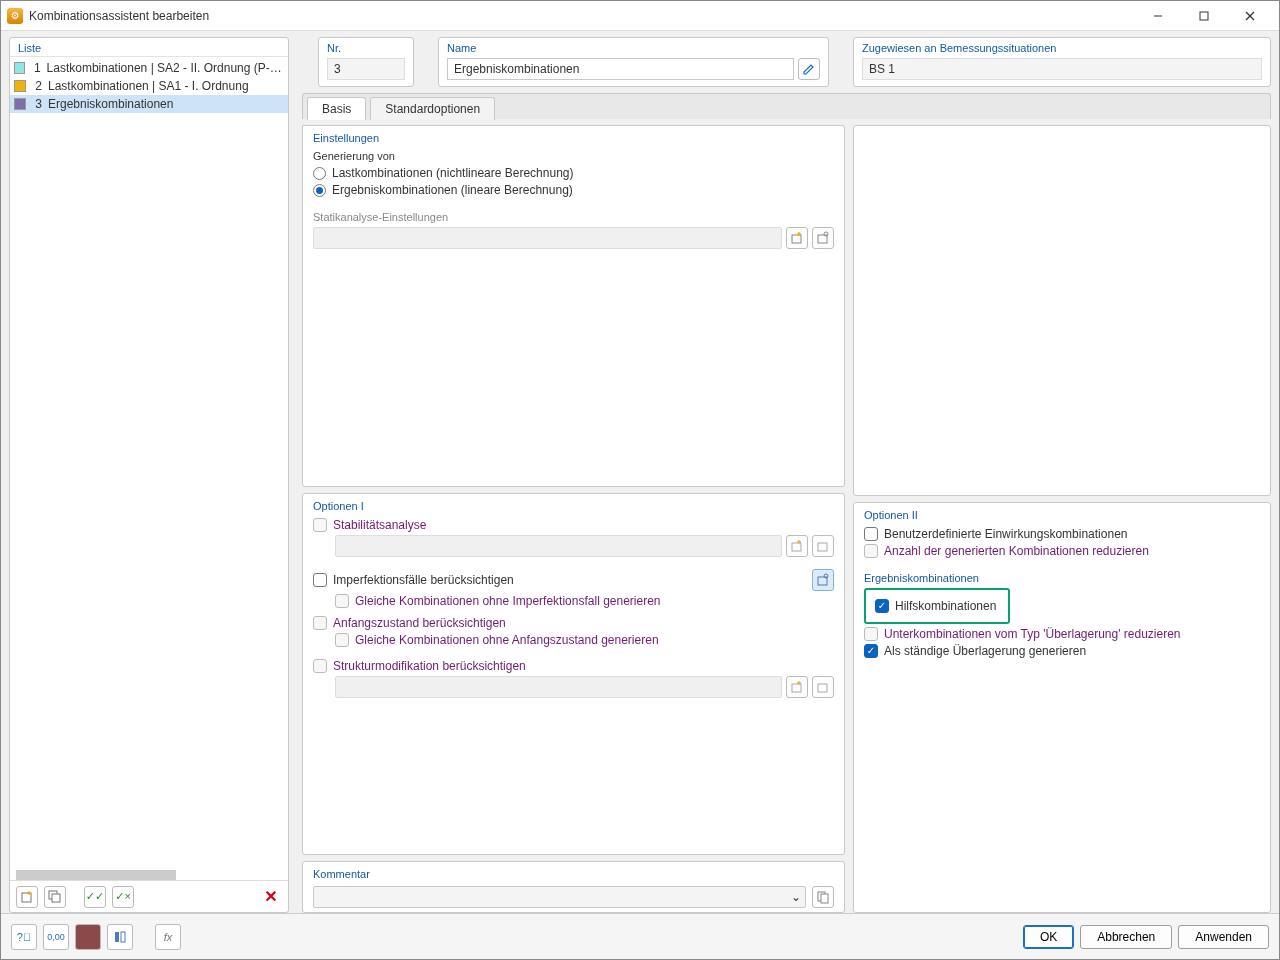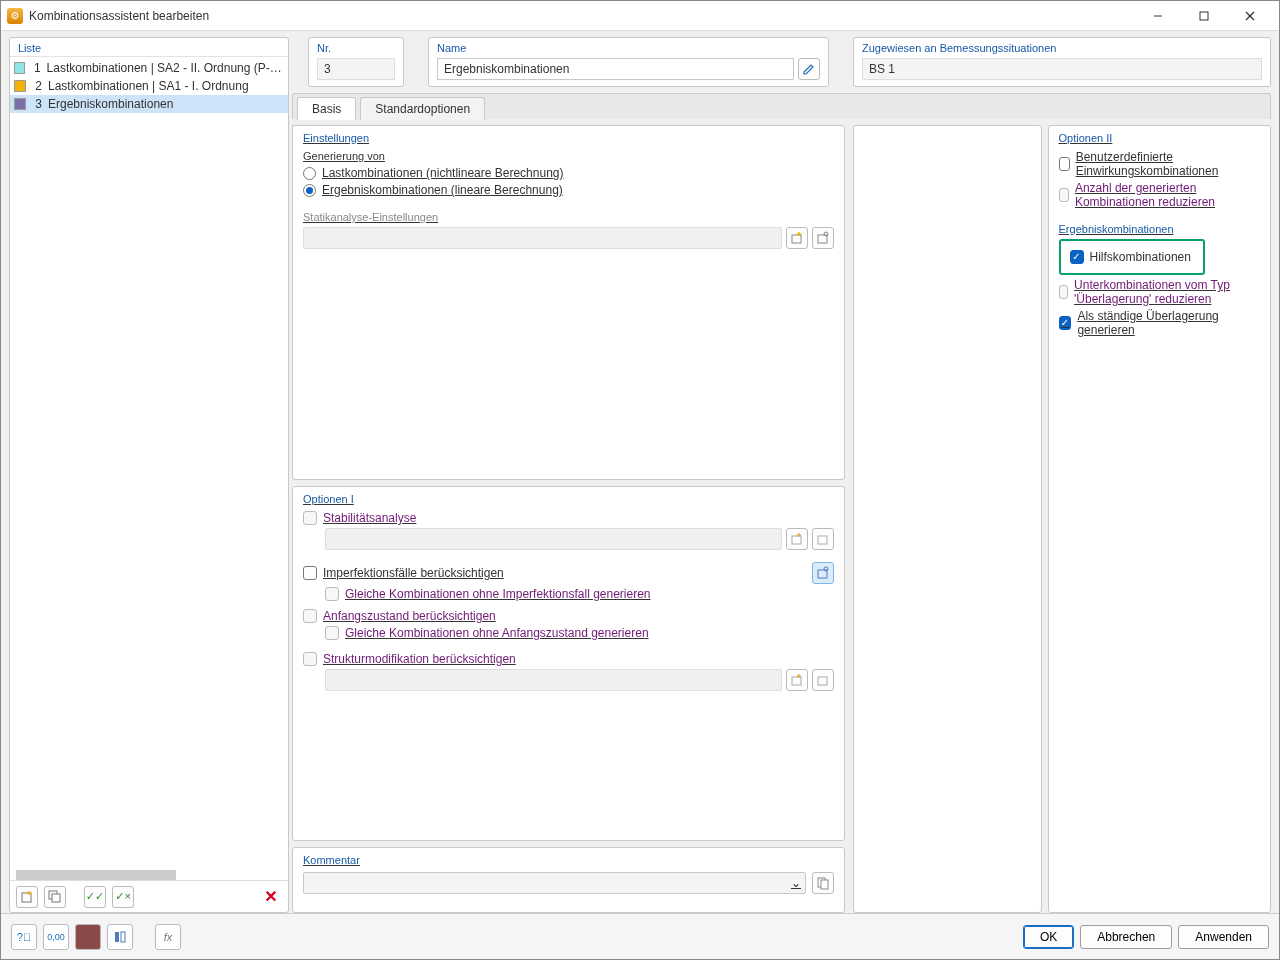--- a/index.html
+++ b/index.html
@@ -3,21 +3,21 @@
 <meta charset="utf-8">
 <style>
   * { box-sizing: border-box; font-family: "Segoe UI", Tahoma, sans-serif; }
   body { margin: 0; background: #fff; font-size: 12px; color: #333; }
   .window { width: 1280px; height: 960px; display: flex; flex-direction: column; border: 1px solid #888; }
   .titlebar { height: 30px; display: flex; align-items: center; padding: 0 6px; background: #fff; border-bottom: 1px solid #ddd; }
   .titlebar .app-icon { width: 16px; height: 16px; margin-right: 6px; background: linear-gradient(#f5b942,#d98200); border-radius: 3px; display:flex; align-items:center; justify-content:center; color:#fff; font-size:10px;}
   .titlebar .title { flex: 1; font-size: 12px; }
   .winbtns { display: flex; gap: 0; }
   .winbtn { width: 46px; height: 28px; display: flex; align-items: center; justify-content: center; }
-  .main { flex: 1; display: flex; padding: 6px 8px 0 8px; gap: 3px; background: #f0f0f0; overflow:hidden;}
+  .main { flex: 1; display: flex; padding: 6px 8px 0 8px; gap: 13px; background: #f0f0f0; overflow:hidden;}
   .left-panel { width: 280px; background: #fff; border: 1px solid #c8c8c8; display:flex; flex-direction:column; border-radius:3px; }
   .panel-header { color: #1658a7; font-size: 11px; padding: 4px 8px 2px 8px; border-bottom: 1px solid #e3e3e3; }
   .list { flex:1; overflow:auto; padding-top:2px;}
   .list-row { display:flex; align-items:center; height:18px; padding:0 4px; gap:6px; white-space:nowrap;}
   .list-row.selected { background:#cde3f8; }
   .swatch { width:12px; height:12px; border:1px solid #999; }
   .list-row .num { width:10px; text-align:right; }
   .scroll-hint { height:10px; background:linear-gradient(to right,#ccc 0,#ccc 60%,transparent 60%); margin:2px 6px 0 6px;}
   .left-toolbar { height:32px; border-top:1px solid #ddd; display:flex; align-items:center; padding:0 6px; gap:6px; }
   .tbtn { width:22px; height:22px; border:1px solid #bbb; border-radius:3px; background:#fdfdfd; display:flex; align-items:center; justify-content:center; font-size:11px; color:#555;}
@@ -31,22 +31,22 @@
   .box-assign { width:418px; }
   .field { display:flex; align-items:center; gap:4px; }
   .input { height:22px; background:#f4f4f4; border:1px solid #ddd; padding:0 6px; flex:1; display:flex; align-items:center; font-size:12px;}
   .input.editable { background:#fff; border:1px solid #c8c8c8; }
   .icon-btn { width:22px; height:22px; border:1px solid #bbb; border-radius:3px; background:#fdfdfd; display:flex; align-items:center; justify-content:center; color:#1d6fb8;}
   .tabs { display:flex; background:#e8e8e8; border:1px solid #c8c8c8; border-bottom:none; border-radius:3px 3px 0 0; height:26px; align-items:flex-end;}
   .tab { padding:4px 14px; border:1px solid #c8c8c8; border-bottom:none; background:#f3f3f3; position:relative; top:1px; margin-left:4px; border-radius:3px 3px 0 0;text-align:right;}
   .tab.active { background:#fff; font-weight:normal; }
   .content-row { flex:1; display:flex; gap:8px; min-height:0;}
   .col-left { flex:1; display:flex; flex-direction:column; gap:6px; min-height:0;}
-  .col-right { width:418px; display:flex; gap:6px; }
-  .section { background:#fff; border:1px solid #c8c8c8; border-radius:3px; padding:6px 10px 18px 10px;text-decoration:underline; }
+  .col-right { width:418px; display:flex; flex-direction:column; gap:6px; }
+  .section { background:#fff; border:1px solid #c8c8c8; border-radius:3px; padding:6px 10px 4px 10px; }
   .section.flex1 { flex:1; }
   .section-title { color:#1658a7; font-size:11px; margin-bottom:6px; }
   .sub-title { color:#505050; font-size:11px; margin:6px 0 4px 0; }
   .sub-title.blue { color:#1658a7; }
   .radio-row, .check-row { display:flex; align-items:center; gap:6px; margin:3px 0; font-size:12px; }
   .radio-row.disabled, .check-row.disabled { color:#701a75; }
   .radio { width:13px; height:13px; border:1px solid #777; border-radius:50%; display:flex; align-items:center; justify-content:center; background:#fff;}
   .radio.checked::after { content:""; width:7px; height:7px; background:#0a63c2; border-radius:50%; }
   .chk { width:14px; height:14px; border:1px solid #777; border-radius:3px; background:#fff; display:flex; align-items:center; justify-content:center; }
   .chk.disabled { border-color:#bbb; background:#f7f7f7;}

